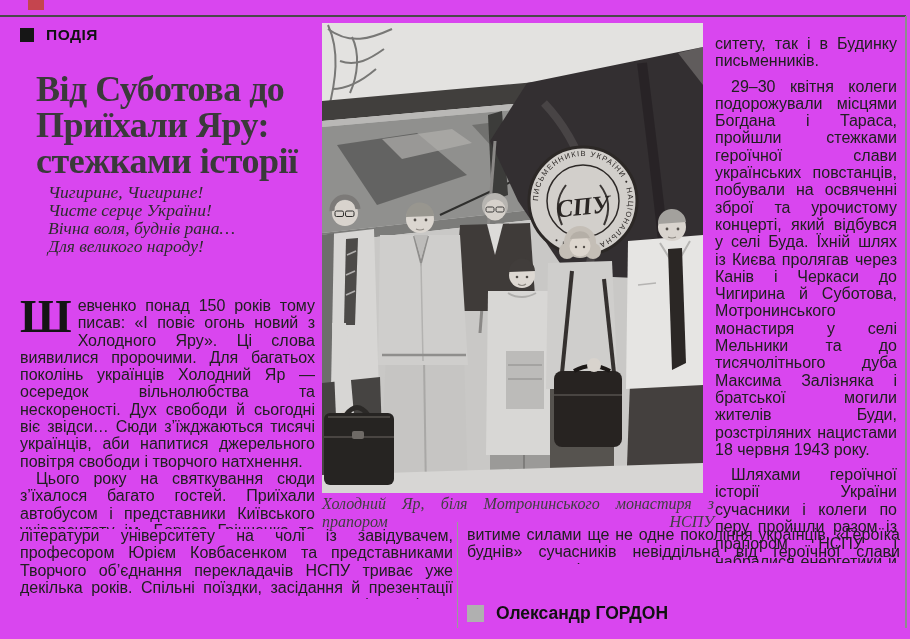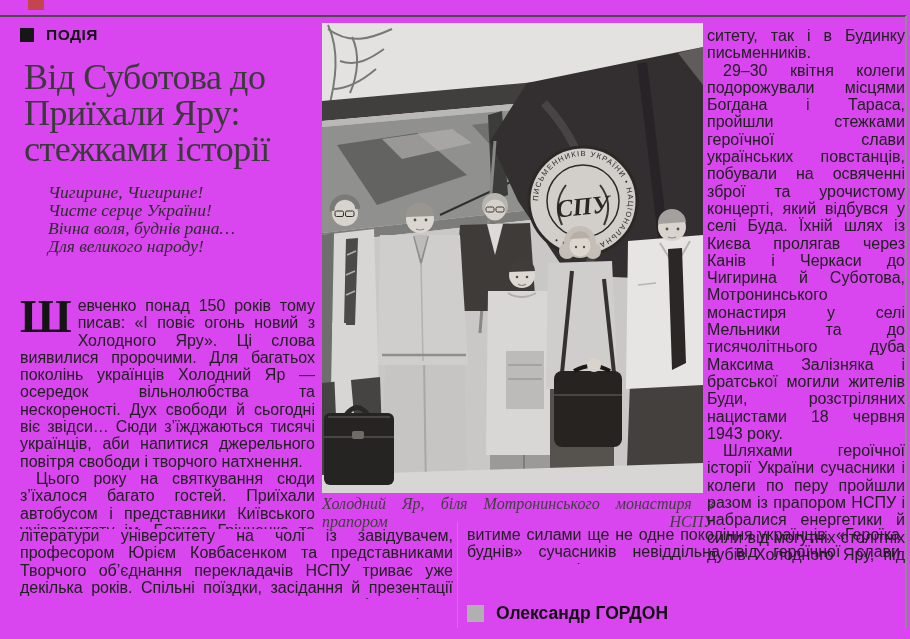--- a/index.html
+++ b/index.html
@@ -7,22 +7,22 @@
         font-family:"Liberation Sans",sans-serif;color:#222;}
   .corner-accent{position:absolute;left:28px;top:0;width:16px;height:10px;background:#c5454e;}
   .top-rule{position:absolute;left:0;top:15px;width:906px;height:1.5px;background:#4a4a4a;}
   .right-rule{position:absolute;left:905px;top:16px;width:1.5px;height:612px;background:#8d8d8d;}
   .mid-rule{position:absolute;left:457px;top:522px;width:1px;height:106px;background:#9a9a9a;}
 
   .kicker{position:absolute;left:20px;top:26px;display:flex;align-items:center;gap:12px;}
   .kicker-square{width:14px;height:14px;background:#161616;display:inline-block;}
   .kicker-label{font-weight:bold;font-size:15.5px;letter-spacing:.5px;color:#111;}
 
-  .headline{position:absolute;left:20px;top:55px;width:300px;margin:4px;
-            font-family:"Liberation Serif",serif;font-weight:normal;font-size:36px;
+  .headline{position:absolute;left:20px;top:55px;width:300px;margin:16px;
+            font-family:"Liberation Serif",serif;font-weight:bold;font-size:36px;
             line-height:36px;color:#3a3a3a;letter-spacing:-.5px;}
   .headline span{display:block;}
 
   .poem{position:absolute;left:48px;top:183px;width:240px;
         font-family:"Liberation Serif",serif;font-style:italic;font-size:17.5px;
         line-height:18px;color:#2d2d2d;}
 
   .col-left{position:absolute;left:20px;top:297px;width:295px;height:232px;overflow:hidden;
             font-size:16px;line-height:17.3px;text-align:justify;color:#202020;}
   .col-left p{margin:0;}
@@ -30,21 +30,21 @@
            font-size:47px;line-height:33px;padding:3px 6px 0 0;color:#141414;}
   .indent{text-indent:16px;}
 
   .photo{position:absolute;left:322px;top:23px;width:381px;height:470px;margin:0;}
   .caption{position:absolute;left:322px;top:495px;width:392px;
            font-family:"Liberation Serif",serif;font-style:italic;font-size:16px;
            color:#3f3f3f;text-align:justify;text-align-last:justify;}
 
   .col-right{position:absolute;left:707px;top:27px;width:198px;height:536px;overflow:hidden;
              font-size:16px;line-height:17.3px;text-align:justify;color:#202020;}
-  .col-right p{margin:0;}
+  .col-right p{margin:8px;}
 
   .bl{position:absolute;left:20px;top:527px;width:433px;height:72px;overflow:hidden;
       font-size:16px;line-height:17.3px;text-align:justify;color:#202020;}
   .bm{position:absolute;left:467px;top:526px;width:433px;height:38px;overflow:hidden;
       font-size:16px;line-height:17.3px;text-align:justify;color:#202020;}
 
   .byline{position:absolute;left:467px;top:603px;display:flex;align-items:center;gap:12px;}
   .byline-square{width:17px;height:17px;background:#b0b0b0;display:inline-block;}
   .byline-name{font-weight:bold;font-size:17.5px;color:#111;}
 </style>

